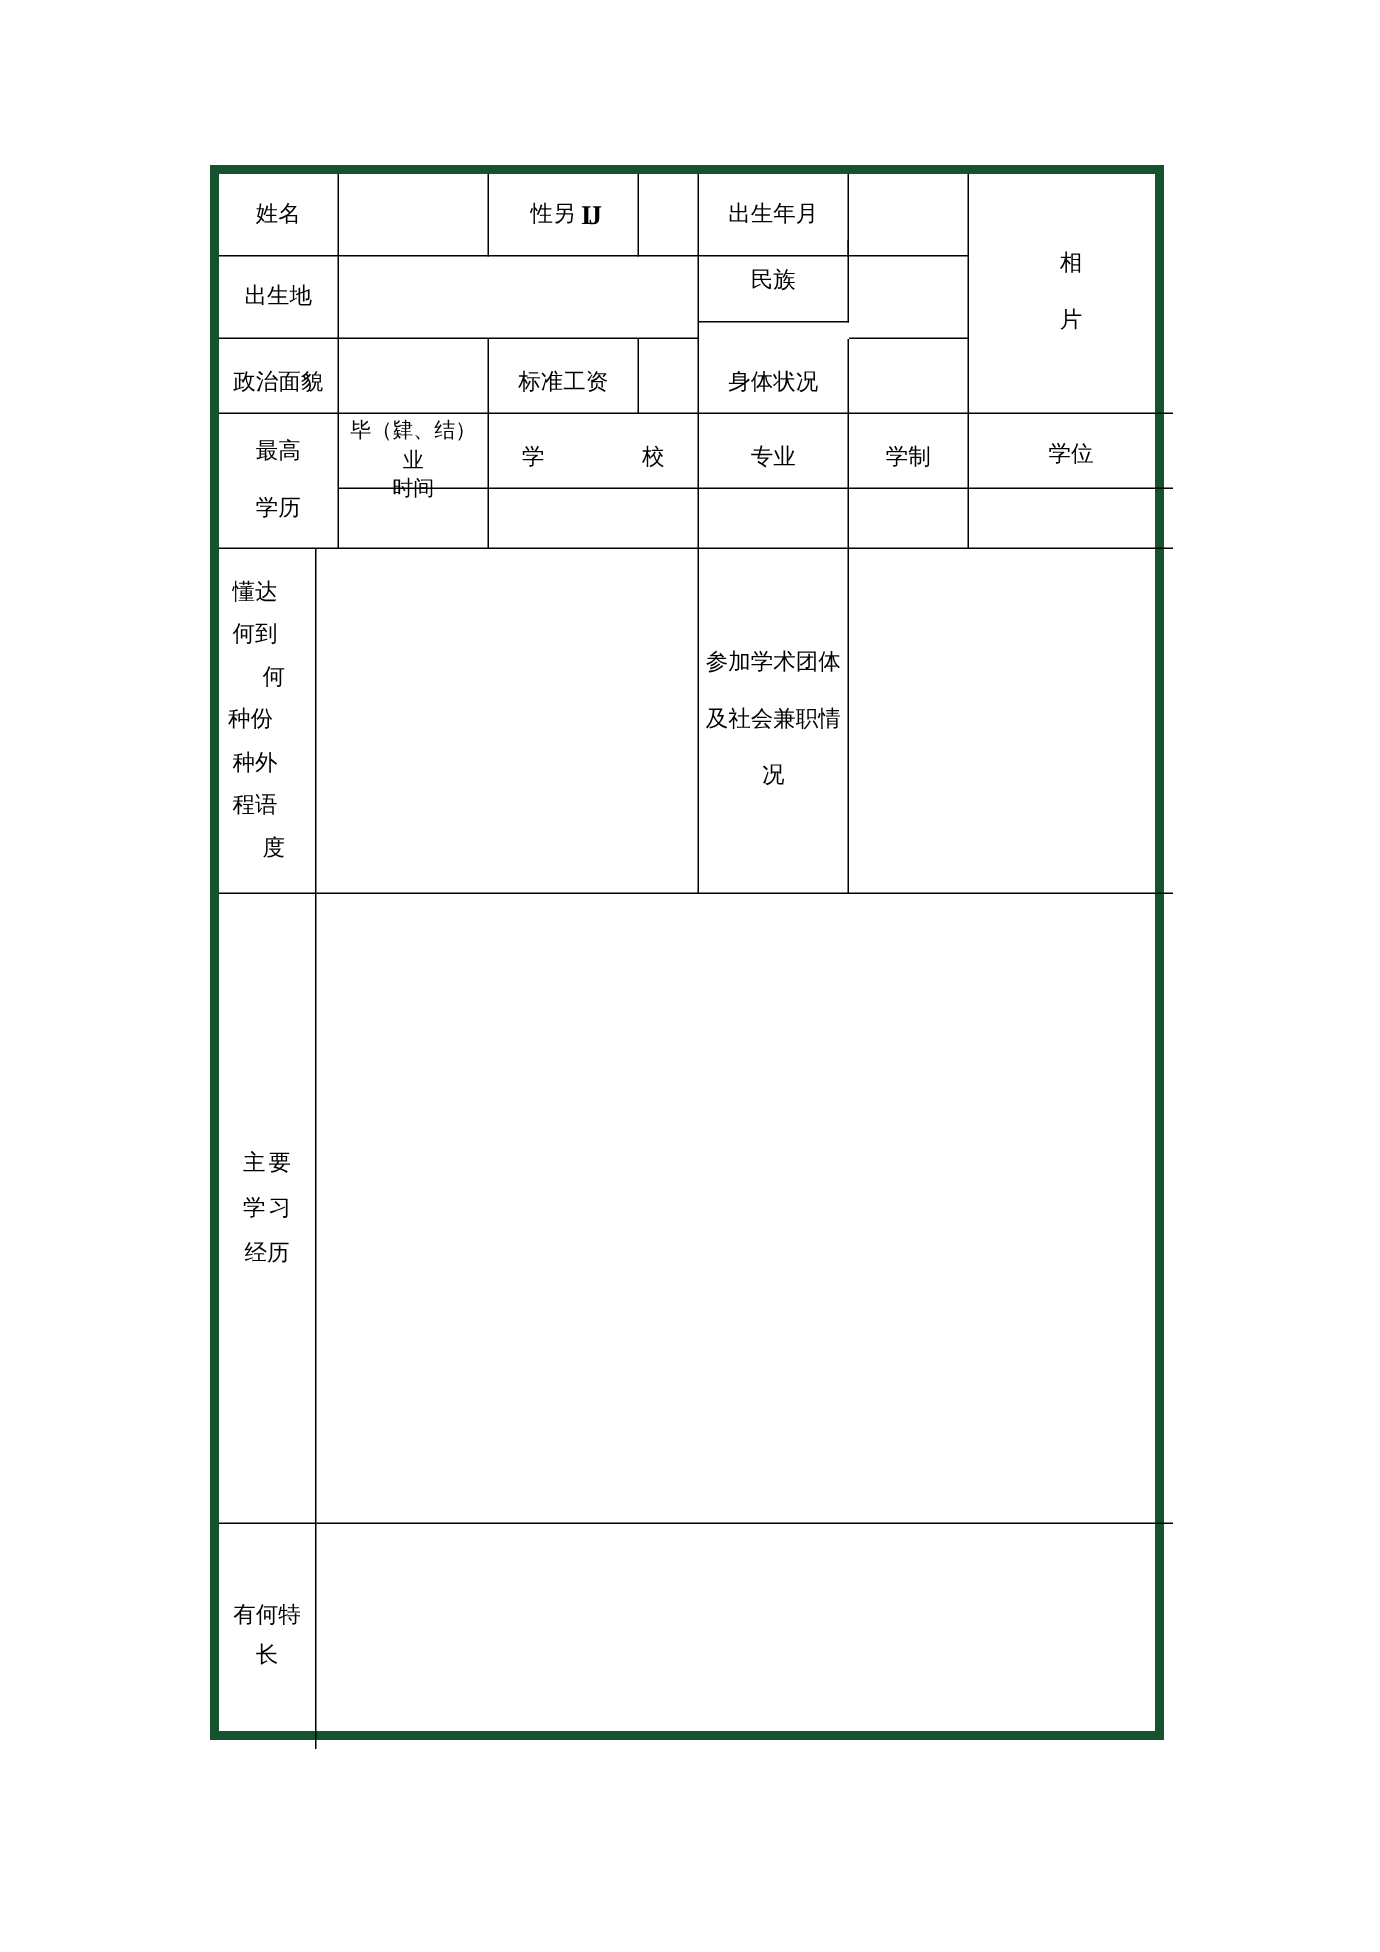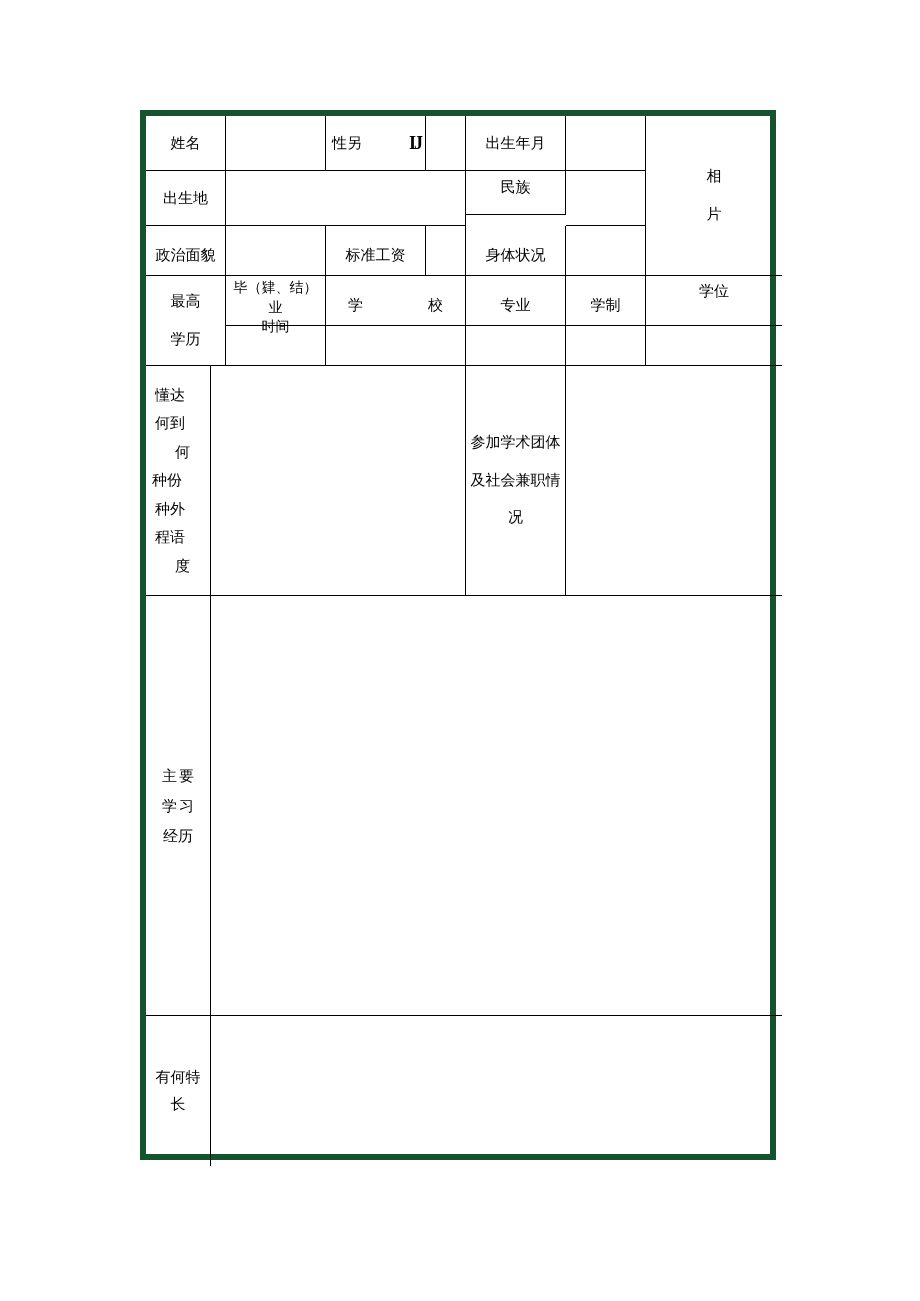--- a/index.html
+++ b/index.html
@@ -11,21 +11,21 @@
   .vstack{flex-direction:column}
   .bold-ij{font-weight:700;font-size:18px;letter-spacing:-2px}
 </style>
 </head>
 <body>
 
 <div class="sheet" style="width:636px;height:1050px">
 
   <div class="cell" style="left:0;top:0;width:80px;height:55px">姓名</div>
   <div class="cell" style="left:80px;top:0;width:100px;height:55px"></div>
-  <div class="cell" style="left:180px;top:0;width:100px;height:55px;justify-content:space-between;padding-left:6px">
+  <div class="cell" style="left:180px;top:0;width:100px;height:55px;justify-content:center;padding-left:6px">
     <span>性另</span>&nbsp;<span class="bold-ij">IJ</span>
   </div>
   <div class="cell" style="left:280px;top:0;width:40px;height:55px"></div>
   <div class="cell" style="left:320px;top:0;width:100px;height:55px">出生年月</div>
   <div class="cell" style="left:420px;top:0;width:80px;height:55px"></div>
 
   <div class="cell" style="left:0;top:55px;width:80px;height:55px">出生地</div>
   <div class="cell" style="left:80px;top:55px;width:240px;height:55px"></div>
   <div class="cell" style="left:320px;top:44px;width:100px;height:55px">民族</div>
   <div class="cell" style="left:420px;top:55px;width:80px;height:55px"></div>
@@ -50,21 +50,21 @@
   <div class="cell vstack" style="left:0;top:160px;width:80px;height:90px;justify-content:space-around;padding:6px 0">
     <span>最高</span>
     <span>学历</span>
   </div>
   <div class="cell" style="left:180px;top:160px;width:140px;height:50px;align-items:flex-end;padding-bottom:6px;justify-content:space-between;padding-left:22px;padding-right:22px">
     <span>学</span>
     <span>校</span>
   </div>
   <div class="cell" style="left:320px;top:160px;width:100px;height:50px;align-items:flex-end;padding-bottom:6px">专业</div>
   <div class="cell" style="left:420px;top:160px;width:80px;height:50px;align-items:flex-end;padding-bottom:6px">学制</div>
-  <div class="cell no-r" style="left:500px;top:160px;width:136px;height:50px;align-items:flex-end;padding-bottom:20px">学位</div>
+  <div class="cell no-r" style="left:500px;top:160px;width:136px;height:50px;align-items:flex-end;padding-bottom:8px">学位</div>
 
   <div class="cell" style="left:80px;top:210px;width:100px;height:40px"></div>
   <div class="cell" style="left:180px;top:210px;width:140px;height:40px"></div>
   <div class="cell" style="left:320px;top:210px;width:100px;height:40px"></div>
   <div class="cell" style="left:420px;top:210px;width:80px;height:40px"></div>
   <div class="cell no-r" style="left:500px;top:210px;width:136px;height:40px"></div>
 
   <div class="cell vstack" style="left:0;top:250px;width:65px;height:230px;align-items:flex-end;padding-right:20px;line-height:1.9">
     <span>懂达何到</span>
     <span>何</span>

